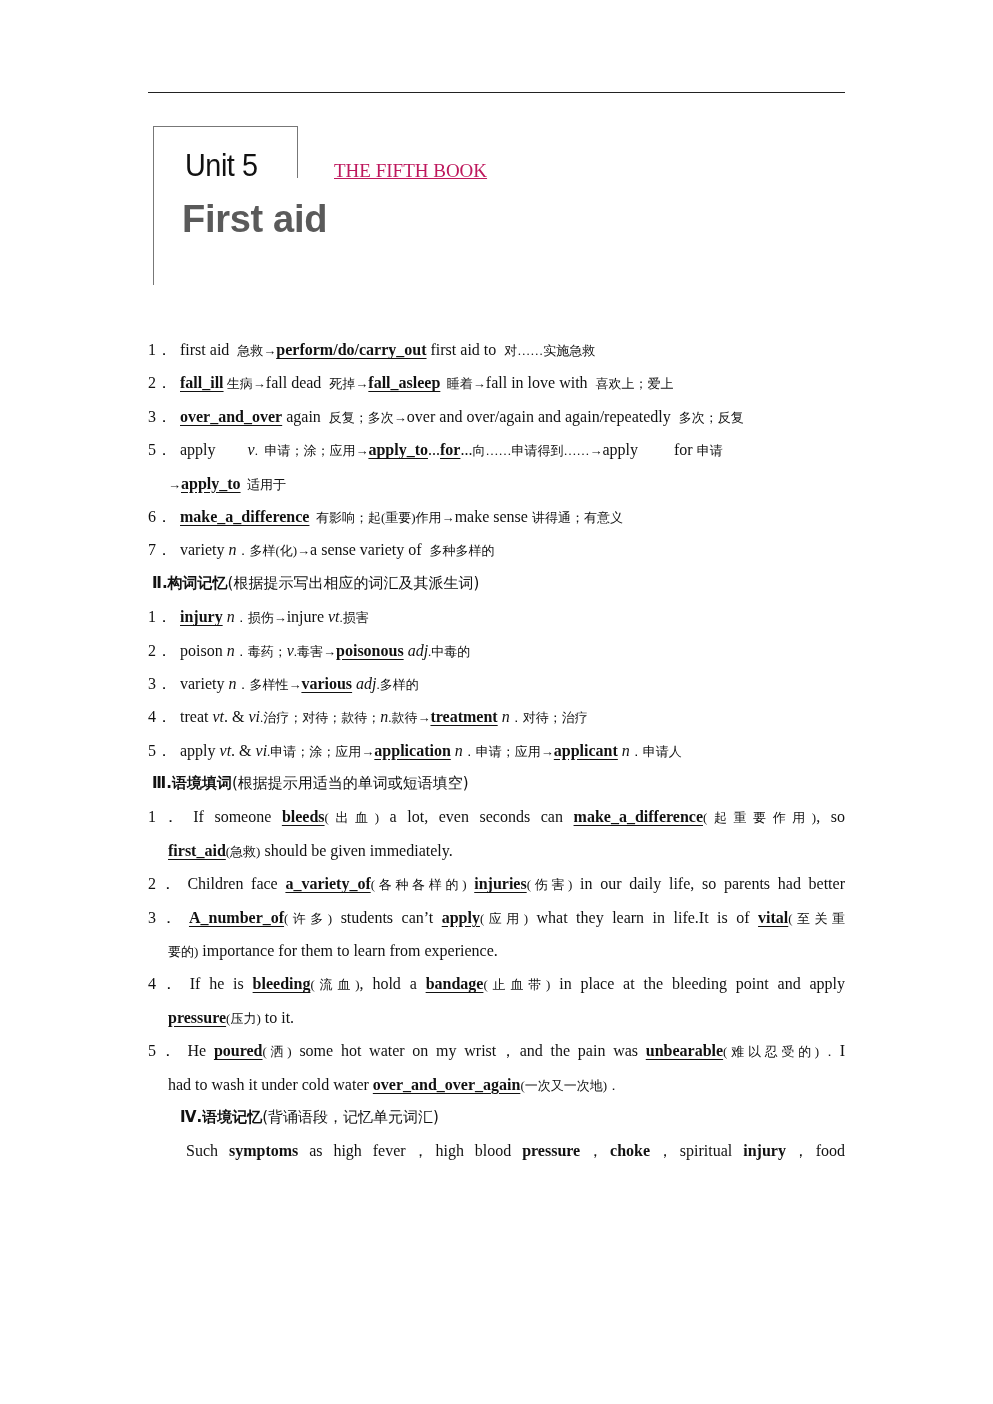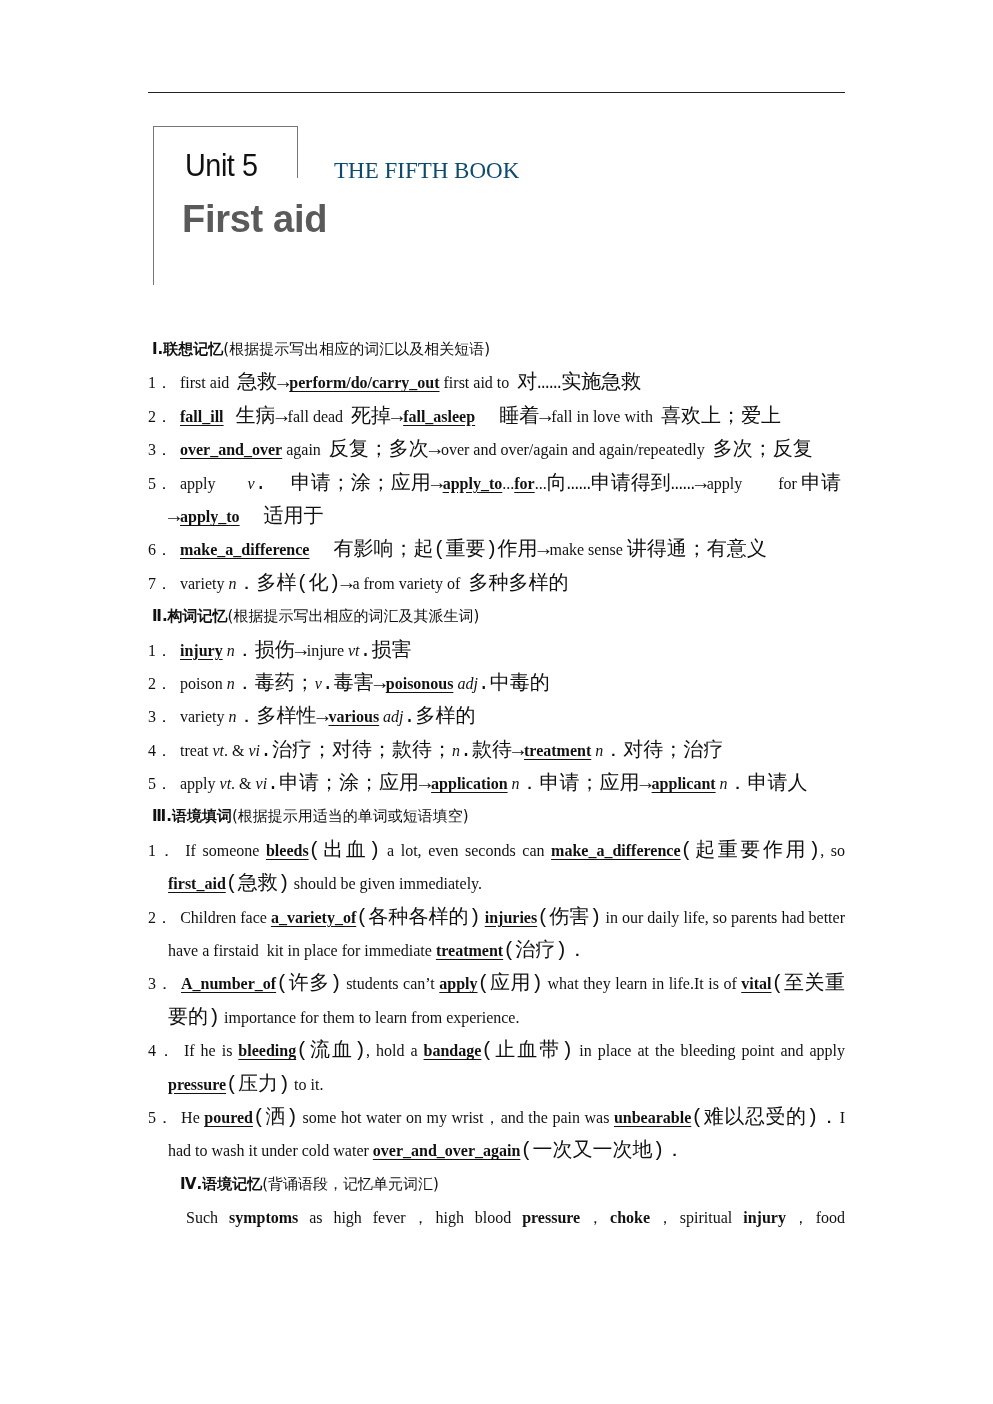--- a/index.html
+++ b/index.html
@@ -6,71 +6,69 @@
   body { width: 993px; height: 1404px; position: relative; overflow: hidden;
          font-family: "Liberation Serif", "DejaVu Serif", serif; color: #111; }
   .top-rule { position: absolute; left: 148px; top: 92px; width: 697px; height: 0; border-top: 1px solid #222; }
   .unit-box { position: absolute; left: 153px; top: 126px; width: 145px; height: 159px; }
   .unit-box .edge-top { position: absolute; left: 0; top: 0; width: 145px; border-top: 1px solid #777; }
   .unit-box .edge-left { position: absolute; left: 0; top: 0; height: 159px; border-left: 1px solid #777; }
   .unit-box .edge-right { position: absolute; right: 0; top: 0; height: 52px; border-right: 1px solid #777; }
   .unit-label { position: absolute; left: 185px; top: 145px; font-family: "Liberation Sans", "DejaVu Sans", sans-serif;
                 font-size: 32px; color: #111; letter-spacing: -0.5px; line-height: 40px; transform: scaleX(0.9); transform-origin: left; }
   .book-label { position: absolute; left: 334px; top: 157px; font-family: "Liberation Serif", serif;
-                font-size: 23px; color: #0c4a6e; line-height: 28px; }
+                font-size: 19px; color: #be185d; line-height: 28px; text-decoration: underline; }
   .unit-title { position: absolute; left: 182px; top: 196px; font-family: "Liberation Sans", "DejaVu Sans", sans-serif;
                 font-weight: bold; font-size: 38px; color: #5a5a5a; line-height: 46px; letter-spacing: -0.3px; }
 
   .content { position: absolute; left: 148px; top: 333px; width: 697px; }
   .line { position: relative; height: 33.4px; line-height: 33.4px; font-size: 16px; white-space: nowrap; }
   .line.justify { text-align: justify; text-align-last: justify; white-space: normal; }
   .line.indent { padding-left: 20px; }
   .line.indent2 { padding-left: 38px; }
   .section-head { font-family: "DejaVu Sans", sans-serif; font-size: 15px; }
   .section-head .bold { font-weight: bold; }
   .u { text-decoration: underline; text-underline-offset: 3px; font-weight: bold; }
   .b { font-weight: bold; }
   .i { font-style: italic; }
-  .zh { font-family: Liberation Mono, monospace; font-size: 20px; }
+  .zh { font-family: Liberation Serif, serif; font-size: 13px; }
   .num { margin-right: 8px; }
 </style>
 </head>
 <body>
 
 <div class="top-rule"></div>
 
 <div class="unit-box">
   <div class="edge-top"></div>
   <div class="edge-left"></div>
   <div class="edge-right"></div>
 </div>
 <div class="unit-label">Unit 5</div>
 <div class="book-label">THE FIFTH BOOK</div>
 <div class="unit-title">First aid</div>
 
 <div class="content" id="content">
-    <div class="line section-head indent" style="padding-left: 4px;"><span class="bold">Ⅰ.</span><span class="bold">联想记忆</span><span class="">(根据提示写出相应的词汇以及相关短语)</span></div>
     <div class="line"><span class="num">1．</span><span class="" style="white-space: pre;">first aid  </span><span class="zh" style="white-space: pre;">急救→</span><span class="u" style="white-space: pre;">perform/do/carry_out</span><span class="" style="white-space: pre;"> first aid to  </span><span class="zh" style="white-space: pre;">对……实施急救</span></div>
     <div class="line"><span class="num">2．</span><span class="u" style="white-space: pre;">fall_ill</span><span class="zh" style="white-space: pre;"> 生病→</span><span class="" style="white-space: pre;">fall dead  </span><span class="zh" style="white-space: pre;">死掉→</span><span class="u" style="white-space: pre;">fall_asleep</span><span class="zh" style="white-space: pre;">  睡着→</span><span class="" style="white-space: pre;">fall in love with  </span><span class="zh" style="white-space: pre;">喜欢上；爱上</span></div>
     <div class="line"><span class="num">3．</span><span class="u" style="white-space: pre;">over_and_over</span><span class="" style="white-space: pre;"> again  </span><span class="zh" style="white-space: pre;">反复；多次→</span><span class="" style="white-space: pre;">over and over/again and again/repeatedly  </span><span class="zh" style="white-space: pre;">多次；反复</span></div>
     <div class="line"><span class="num">5．</span><span class="" style="white-space: pre;">apply        </span><span class="i" style="white-space: pre;">v</span><span class="zh" style="white-space: pre;">.  申请；涂；应用→</span><span class="u" style="white-space: pre;">apply_to</span><span class="" style="white-space: pre;">...</span><span class="u" style="white-space: pre;">for</span><span class="" style="white-space: pre;">...</span><span class="zh" style="white-space: pre;">向……申请得到……→</span><span class="" style="white-space: pre;">apply         for </span><span class="zh" style="white-space: pre;">申请</span></div>
     <div class="line indent"><span class="zh" style="white-space: pre;">→</span><span class="u" style="white-space: pre;">apply_to</span><span class="zh" style="white-space: pre;">  适用于</span></div>
     <div class="line"><span class="num">6．</span><span class="u" style="white-space: pre;">make_a_difference</span><span class="zh" style="white-space: pre;">  有影响；起(重要)作用→</span><span class="" style="white-space: pre;">make sense </span><span class="zh" style="white-space: pre;">讲得通；有意义</span></div>
-    <div class="line"><span class="num">7．</span><span class="" style="white-space: pre;">variety </span><span class="i" style="white-space: pre;">n</span><span class="zh" style="white-space: pre;">．多样(化)→</span><span class="" style="white-space: pre;">a from variety of  </span><span class="zh" style="white-space: pre;">多种多样的</span></div>
+    <div class="line"><span class="num">7．</span><span class="" style="white-space: pre;">variety </span><span class="i" style="white-space: pre;">n</span><span class="zh" style="white-space: pre;">．多样(化)→</span><span class="" style="white-space: pre;">a sense variety of  </span><span class="zh" style="white-space: pre;">多种多样的</span></div>
     <div class="line section-head indent" style="padding-left: 4px;"><span class="bold">Ⅱ.</span><span class="bold">构词记忆</span><span class="">(根据提示写出相应的词汇及其派生词)</span></div>
     <div class="line"><span class="num">1．</span><span class="u" style="white-space: pre;">injury</span><span class="" style="white-space: pre;"> </span><span class="i" style="white-space: pre;">n</span><span class="zh" style="white-space: pre;">．损伤→</span><span class="" style="white-space: pre;">injure </span><span class="i" style="white-space: pre;">vt</span><span class="zh" style="white-space: pre;">.损害</span></div>
     <div class="line"><span class="num">2．</span><span class="" style="white-space: pre;">poison </span><span class="i" style="white-space: pre;">n</span><span class="zh" style="white-space: pre;">．毒药；</span><span class="i" style="white-space: pre;">v</span><span class="zh" style="white-space: pre;">.毒害→</span><span class="u" style="white-space: pre;">poisonous</span><span class="" style="white-space: pre;"> </span><span class="i" style="white-space: pre;">adj</span><span class="zh" style="white-space: pre;">.中毒的</span></div>
     <div class="line"><span class="num">3．</span><span class="" style="white-space: pre;">variety </span><span class="i" style="white-space: pre;">n</span><span class="zh" style="white-space: pre;">．多样性→</span><span class="u" style="white-space: pre;">various</span><span class="" style="white-space: pre;"> </span><span class="i" style="white-space: pre;">adj</span><span class="zh" style="white-space: pre;">.多样的</span></div>
     <div class="line"><span class="num">4．</span><span class="" style="white-space: pre;">treat </span><span class="i" style="white-space: pre;">vt</span><span class="" style="white-space: pre;">. &amp; </span><span class="i" style="white-space: pre;">vi</span><span class="zh" style="white-space: pre;">.治疗；对待；款待；</span><span class="i" style="white-space: pre;">n</span><span class="zh" style="white-space: pre;">.款待→</span><span class="u" style="white-space: pre;">treatment</span><span class="" style="white-space: pre;"> </span><span class="i" style="white-space: pre;">n</span><span class="zh" style="white-space: pre;">．对待；治疗</span></div>
     <div class="line"><span class="num">5．</span><span class="" style="white-space: pre;">apply </span><span class="i" style="white-space: pre;">vt</span><span class="" style="white-space: pre;">. &amp; </span><span class="i" style="white-space: pre;">vi</span><span class="zh" style="white-space: pre;">.申请；涂；应用→</span><span class="u" style="white-space: pre;">application</span><span class="" style="white-space: pre;"> </span><span class="i" style="white-space: pre;">n</span><span class="zh" style="white-space: pre;">．申请；应用→</span><span class="u" style="white-space: pre;">applicant</span><span class="" style="white-space: pre;"> </span><span class="i" style="white-space: pre;">n</span><span class="zh" style="white-space: pre;">．申请人</span></div>
     <div class="line section-head indent" style="padding-left: 4px;"><span class="bold">Ⅲ.</span><span class="bold">语境填词</span><span class="">(根据提示用适当的单词或短语填空)</span></div>
     <div class="line justify"><span class="num">1．</span><span class="" style="white-space: normal;">If someone </span><span class="u" style="white-space: pre;">bleeds</span><span class="zh" style="white-space: pre;">(出血)</span><span class="" style="white-space: normal;"> a lot, even seconds can </span><span class="u" style="white-space: pre;">make_a_difference</span><span class="zh" style="white-space: pre;">(起重要作用)</span><span class="" style="white-space: normal;">, so</span></div>
     <div class="line indent"><span class="u" style="white-space: pre;">first_aid</span><span class="zh" style="white-space: pre; margin-top: 6px;">(急救)</span><span class="" style="white-space: pre;"> should be given immediately.</span></div>
     <div class="line justify"><span class="num">2．</span><span class="" style="white-space: normal;">Children face </span><span class="u" style="white-space: pre;">a_variety_of</span><span class="zh" style="white-space: pre;">(各种各样的)</span><span class="" style="white-space: normal;"> </span><span class="u" style="white-space: pre;">injuries</span><span class="zh" style="white-space: pre;">(伤害)</span><span class="" style="white-space: normal;"> in our daily life, so parents had better</span></div>
-    <div class="line indent"><span class="" style="white-space: pre;">have a firstaid  kit in place for immediate </span><span class="u" style="white-space: pre;">treatment</span><span class="zh" style="white-space: pre;">(治疗)．</span></div>
     <div class="line justify"><span class="num">3．</span><span class="u" style="white-space: pre;">A_number_of</span><span class="zh" style="white-space: pre;">(许多)</span><span class="" style="white-space: normal;"> students can’t </span><span class="u" style="white-space: pre;">apply</span><span class="zh" style="white-space: pre;">(应用)</span><span class="" style="white-space: normal;"> what they learn in life.It is of </span><span class="u" style="white-space: pre;">vital</span><span class="zh" style="white-space: pre;">(至关重</span></div>
     <div class="line indent"><span class="zh" style="white-space: pre;">要的)</span><span class="" style="white-space: pre;"> importance for them to learn from experience.</span></div>
     <div class="line justify"><span class="num">4．</span><span class="" style="white-space: normal;">If he is </span><span class="u" style="white-space: pre;">bleeding</span><span class="zh" style="white-space: pre;">(流血)</span><span class="" style="white-space: normal;">, hold a </span><span class="u" style="white-space: pre;">bandage</span><span class="zh" style="white-space: pre;">(止血带)</span><span class="" style="white-space: normal;"> in place at the bleeding point and apply</span></div>
     <div class="line indent"><span class="u" style="white-space: pre;">pressure</span><span class="zh" style="white-space: pre;">(压力)</span><span class="" style="white-space: pre;"> to it.</span></div>
     <div class="line justify"><span class="num">5．</span><span class="" style="white-space: normal;">He </span><span class="u" style="white-space: pre;">poured</span><span class="zh" style="white-space: pre;">(洒)</span><span class="" style="white-space: normal;"> some hot water on my wrist，and the pain was </span><span class="u" style="white-space: pre;">unbearable</span><span class="zh" style="white-space: pre;">(难以忍受的)．</span><span class="" style="white-space: normal;">I</span></div>
     <div class="line indent"><span class="" style="white-space: pre;">had to wash it under cold water </span><span class="u" style="white-space: pre;">over_and_over_again</span><span class="zh" style="white-space: pre;">(一次又一次地)．</span></div>
     <div class="line section-head indent" style="padding-left: 4px; margin-left: 28px;"><span class="bold">Ⅳ.</span><span class="bold">语境记忆</span><span class="">(背诵语段，记忆单元词汇)</span></div>
     <div class="line justify indent2"><span class="" style="white-space: normal;">Such </span><span class="b" style="white-space: normal;">symptoms</span><span class="" style="white-space: normal;"> as high fever，high blood </span><span class="b" style="white-space: normal;">pressure</span><span class="" style="white-space: normal;">，</span><span class="b" style="white-space: normal;">choke</span><span class="" style="white-space: normal;">，spiritual </span><span class="b" style="white-space: normal;">injury</span><span class="" style="white-space: normal;">，food</span></div>
   </div>
 

